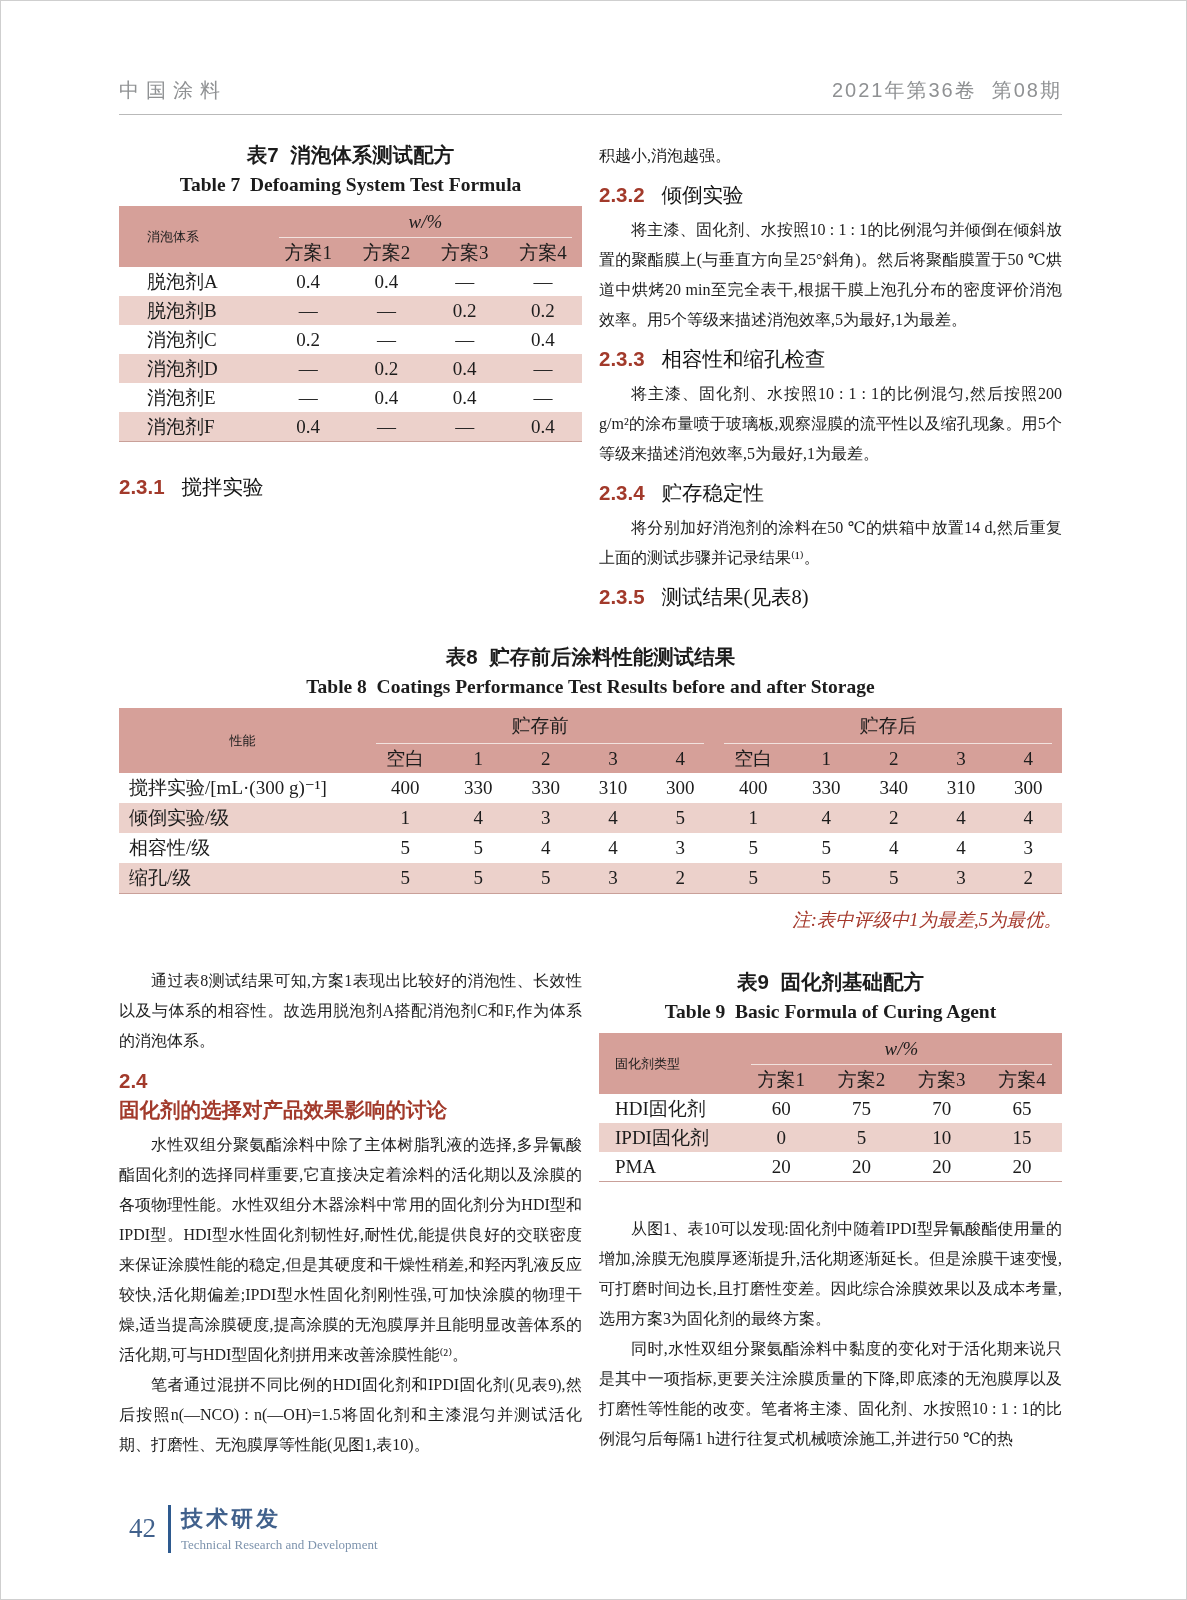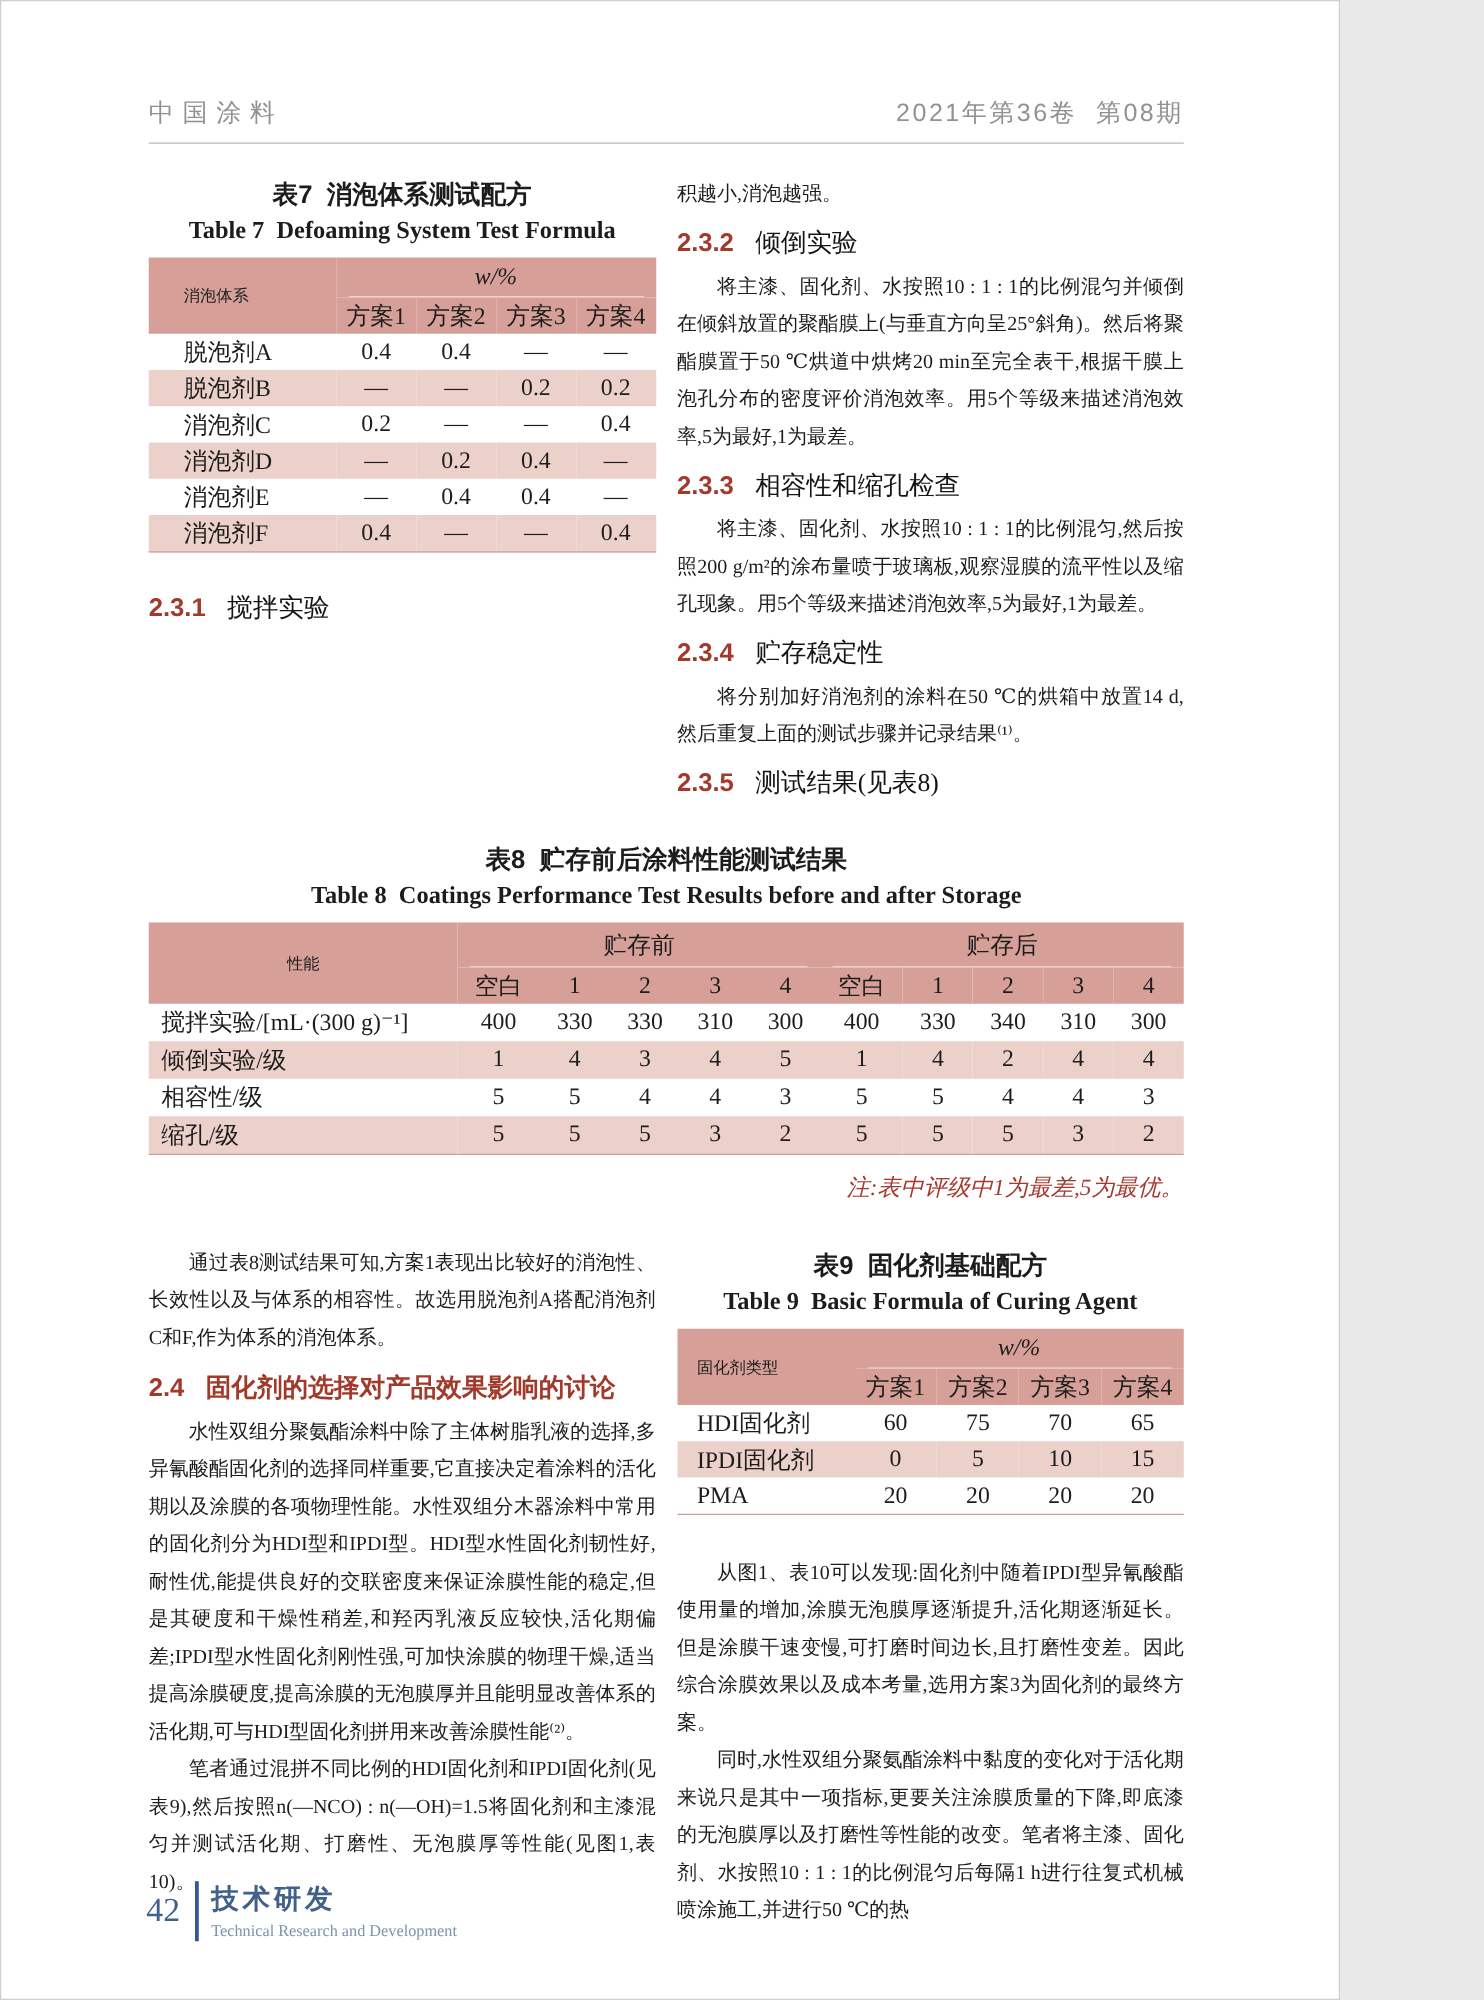--- a/index.html
+++ b/index.html
@@ -1,17 +1,17 @@
 <!DOCTYPE html>
 <html><head>
 <meta charset="utf-8">
 <style>
   html,body{margin:0;padding:0;background:#e9e9e9;}
   .page{
-    width:1072px;height:1600px;background:#ffffff;position:relative;
+    width:1187px;height:1600px;background:#ffffff;position:relative;
     box-sizing:border-box;padding:76px 124px 0 118px;overflow:hidden;
     font-family:"Liberation Serif","DejaVu Serif",serif;color:#1c1c1c;
     border:1px solid #cfcfcf;
   }
   
   .pagehead{display:flex;justify-content:space-between;align-items:flex-end;
     border-bottom:1.5px solid #b9b9b9;padding-bottom:10px;
     font-family:"Liberation Sans","DejaVu Sans",sans-serif;
     font-size:20px;color:#8f9193;}
   .pagehead .journal{letter-spacing:7px;}
@@ -19,21 +19,21 @@
   
   .two-col{display:flex;gap:17px;margin-top:26px;}
   .col{flex:1;min-width:0;}
   
   .para{font-size:16px;line-height:30px;text-align:justify;margin:0;}
   .indent{text-indent:2em;}
   .shead{display:flex;align-items:baseline;margin:9px 0 5px;font-size:20.5px;line-height:29px;}
   .shead .num{color:#a23a2b;font-family:"Liberation Sans","DejaVu Sans",sans-serif;
     font-weight:600;margin-right:17px;flex:none;}
   .shead .t{color:#141414;}
-  .shead.red24{margin:10px 0 6px;}
+  .shead.red24{margin:10px 0 6px;flex-direction:column;}
   .shead.red24 .num{font-weight:700;}
   .shead.red24 .t{color:#a23a2b;font-weight:700;
     font-family:"Liberation Sans","DejaVu Sans",sans-serif;}
   
   .ttitle{text-align:center;}
   .ttitle .cn{font-size:20.5px;font-weight:700;
     font-family:"Liberation Sans","DejaVu Sans",sans-serif;}
   .ttitle .en{font-size:19.5px;font-weight:700;margin-top:5px;
     font-family:"Liberation Serif","DejaVu Serif",serif;}
   
@@ -56,21 +56,21 @@
   .t8 tbody .rowlabel{text-align:left;padding-left:10px;}
   .t8 tbody td{height:30px;}
   
   .t8wrap{margin-top:26px;}
   .tnote{color:#a5392c;font-size:18.5px;font-style:italic;margin:13px 0 0 44px;
     font-family:"Liberation Serif","DejaVu Serif",serif;text-align:right;}
   .sectionC{margin-top:34px;}
   .rcol-table9{margin-top:2px;}
   .after-table-para{margin-top:32px;}
   
-  .footer{position:absolute;left:116px;bottom:46px;display:flex;align-items:center;}
+  .footer{position:absolute;left:128px;bottom:46px;display:flex;align-items:center;}
   .footer .pagenum{font-size:27px;color:#41618c;margin-right:12px;}
   .footer .fbar{width:3px;height:48px;background:#2e5a8f;margin-right:10px;flex:none;}
   .footer .fcn{font-size:22px;font-weight:700;color:#41618c;letter-spacing:3px;
     font-family:"Liberation Sans","DejaVu Sans",sans-serif;}
   .footer .fen{font-size:13px;color:#7d93ad;margin-top:3px;}
 </style>
 </head>
 <body>
 
 <div class="page">

